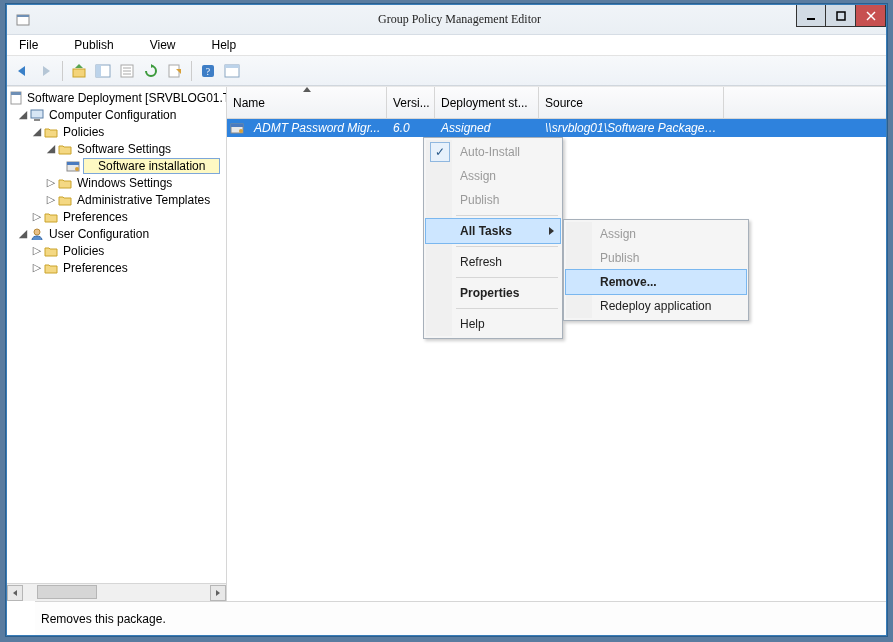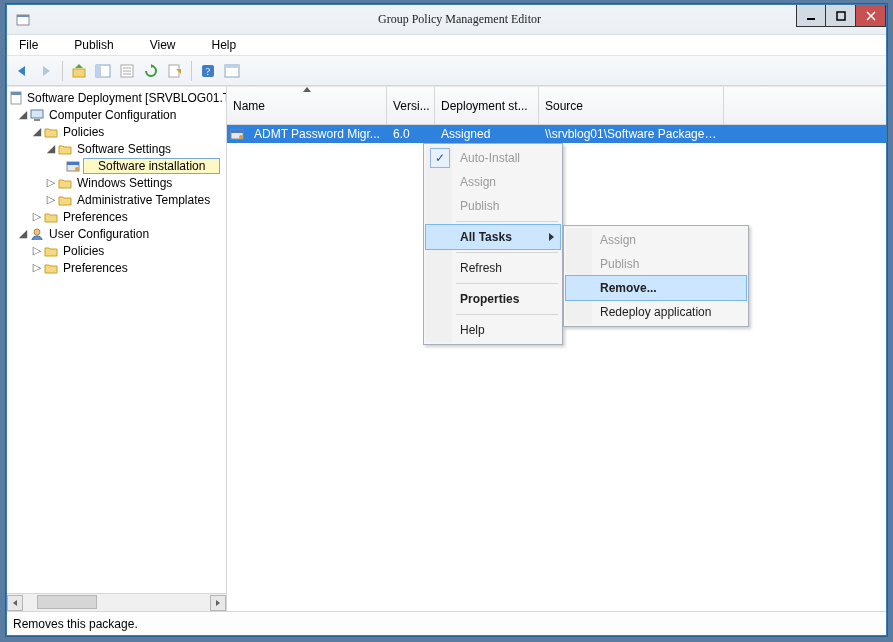--- a/index.html
+++ b/index.html
@@ -95,39 +95,39 @@
     height:18px; border-top:1px solid #d6d6d6;
     display:flex; align-items:center;
     background:#f0f0f0;
   }
   .sbtn { width:16px; height:16px; border:1px solid #b6b6b6; background:#e8e8e8; display:flex; align-items:center; justify-content:center;}
   .strack { flex:1; height:16px; background:#f0f0f0; position:relative;}
   .sthumb { position:absolute; left:14px; top:0; width:60px; height:14px; border:1px solid #b6b6b6; background:#d6d6d6; border-radius:0;}
   
   .list { flex:1; display:flex; flex-direction:column; background:#fff; position:relative;}
   .list-header {
-    height:38px; display:flex; border-bottom:1px solid #d6d6d6;
+    height:32px; display:flex; border-bottom:1px solid #d6d6d6;
     background:linear-gradient(#fcfcfd,#f0f2f5);
     font-size:12px;
   }
   .col {
     border-right:1px solid #d6d6d6;
     display:flex; align-items:center; padding:0 6px;
     position:relative;
   }
   .sort-ind {
     position:absolute; left:50%; top:0; transform:translateX(-50%);
     width:0;height:0;border-left:4px solid transparent;border-right:4px solid transparent;border-bottom:5px solid #5b5b5b;
   }
   .list-body { flex:1; position:relative;}
   .row {
     height:18px; display:flex; align-items:center;
     background:#2e82dd; color:#fff;
   }
-  .cell { padding:0 6px; overflow:hidden; text-overflow:ellipsis; white-space:nowrap;}
+  .cell { padding:0 6px; overflow:hidden; text-overflow:ellipsis; white-space:nowrap;font-style:italic;}
   .row .ricon { width:16px; height:16px; margin-left:2px; margin-right:3px; display:inline-flex; align-items:center; justify-content:center;}
   
   .ctxmenu {
     position:absolute; background:#f5f5f5;
     border:1px solid #a7b0ba;
     box-shadow: 2px 2px 3px rgba(0,0,0,.2);
     padding:2px;
     font-size:12px;
   }
   .ctxmenu .gutter {
@@ -149,23 +149,24 @@
     display:flex; align-items:center; justify-content:center; color:#2b5b8b;
   }
   .mi .sub-arrow {
     position:absolute; right:6px; top:50%; transform:translateY(-50%);
     width:0;height:0;border-top:4px solid transparent;border-bottom:4px solid transparent;border-left:5px solid #333;
   }
   .msep { height:1px; background:#d6d6d6; margin:3px 2px 3px 30px;}
   .mi.bold { font-weight:600;}
   
   .statusbar {
-    height:24px; border-top:1px solid #d6d6d6;
+    height:34px; border-top:1px solid #d6d6d6;
     display:flex; align-items:center; padding:0 6px;
     background:#fdfdfd;
+    margin-left:28px;
   }
   
   svg { display:block;}
 </style>
 </head>
 <body>
 
 <div class="window">
 
   <div class="titlebar">

